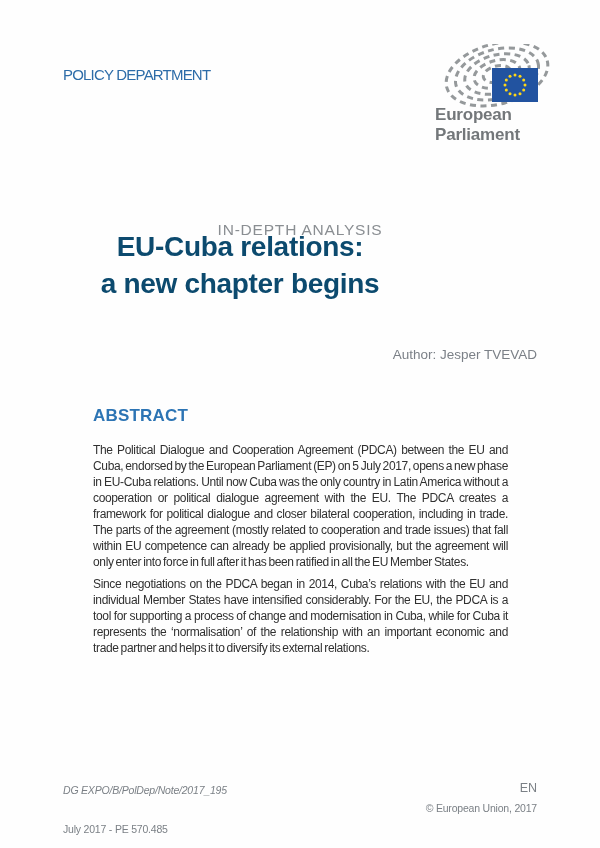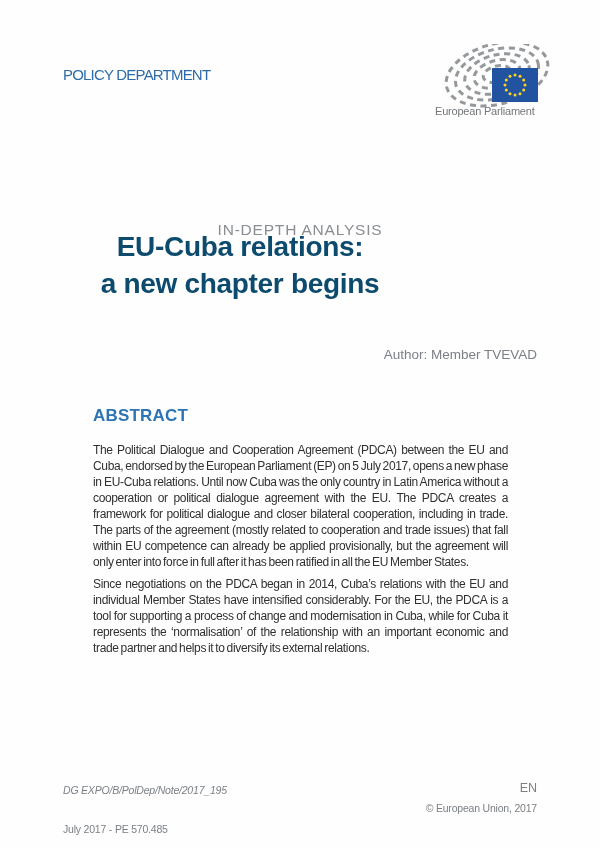--- a/index.html
+++ b/index.html
@@ -21,21 +21,21 @@
   .dept-line {
     margin-top: 13px;
     font-size: 15px; letter-spacing: -0.8px;
     color: #2d6ca8;
   }
 
   
   .ep-logo-svg { position: absolute; left: 435px; top: 44px; width: 135px; height: 75px; }
   .ep-caption {
     position: absolute; left: 435px; top: 105px; width: 112px;
-    font-size: 11px; font-weight: normal; letter-spacing: -0.2px;
+    font-size: 17px; font-weight: bold; letter-spacing: -0.2px;
     color: #73777a;
   }
 
   
   .kicker {
     position: absolute; left: 0; top: 201px; width: 600px;
     text-align: center;
     font-size: 15.5px; letter-spacing: 0.8px;
     color: #8a8e92;
     margin-top: 20px;
@@ -109,21 +109,21 @@
     </g>
   </g>
 </svg>
 <div class="ep-caption">European Parliament</div>
 
 <div class="kicker">IN-DEPTH ANALYSIS</div>
 <div class="doc-title">
   <div>EU-Cuba relations:</div>
   <div>a new chapter begins</div>
 </div>
-<div class="author-line">Author: Member TVEVAD</div>
+<div class="author-line">Author: Jesper TVEVAD</div>
 
 <div class="abstract">
   <div class="abstract-heading">ABSTRACT</div>
   <p>The Political Dialogue and Cooperation Agreement (PDCA) between the EU and Cuba, endorsed by the European Parliament (EP) on 5 July 2017, opens a new phase in EU-Cuba relations. Until now Cuba was the only country in Latin America without a cooperation or political dialogue agreement with the EU. The PDCA creates a framework for political dialogue and closer bilateral cooperation, including in trade. The parts of the agreement (mostly related to cooperation and trade issues) that fall within EU competence can already be applied provisionally, but the agreement will only enter into force in full after it has been ratified in all the EU Member States.</p>
   <p>Since negotiations on the PDCA began in 2014, Cuba’s relations with the EU and individual Member States have intensified considerably. For the EU, the PDCA is a tool for supporting a process of change and modernisation in Cuba, while for Cuba it represents the ‘normalisation’ of the relationship with an important economic and trade partner and helps it to diversify its external relations.</p>
 </div>
 
 <div class="footer-left">
   <div class="ref">DG EXPO/B/PolDep/Note/2017_195</div>
   <div class="datepe">July 2017 - PE 570.485</div>

